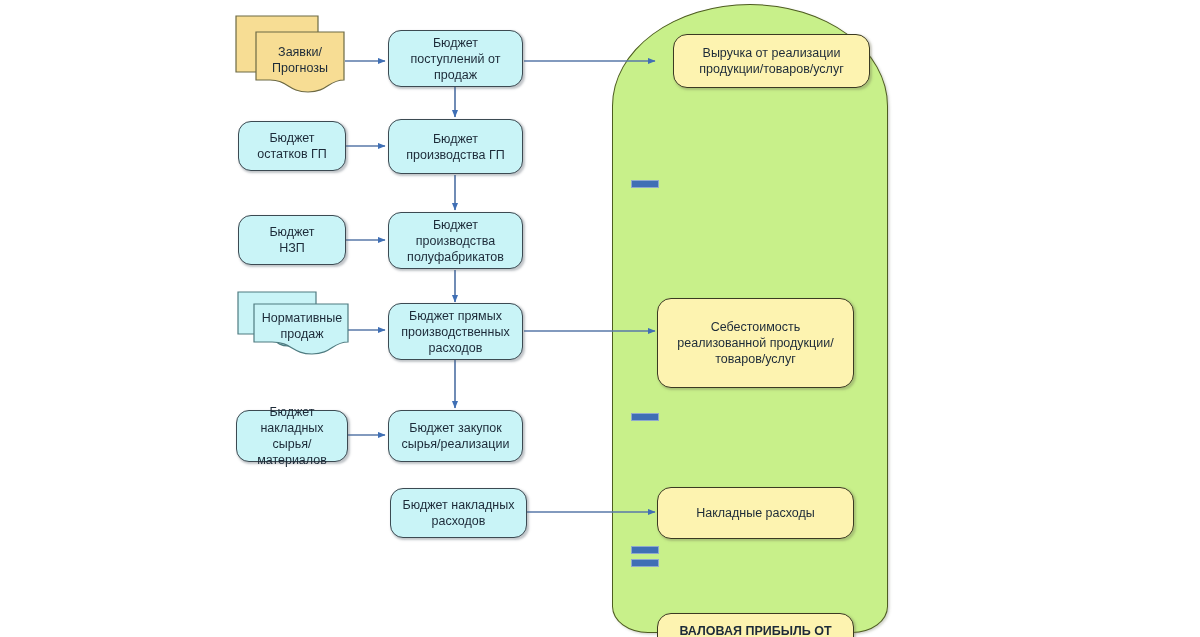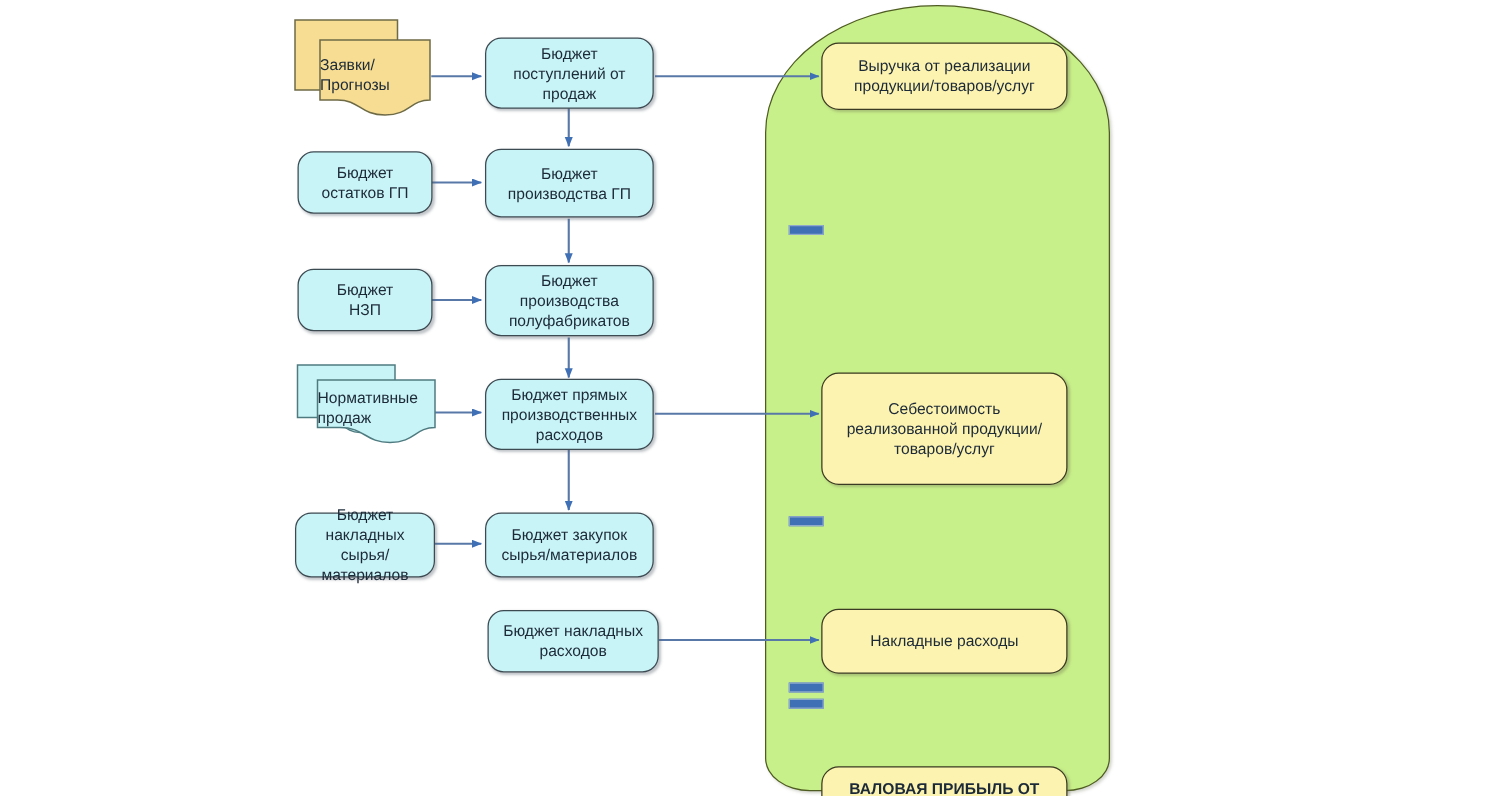--- a/index.html
+++ b/index.html
@@ -77,20 +77,21 @@
   
   .doc {
     position: absolute;
     display: block;
   }
   .doc svg { display: block; overflow: visible; }
   .doc-label {
     position: absolute;
     left: 0;
     right: 0;
+    text-align: center;
     font-size: 12.5px;
     color: #1c2a38;
     line-height: 1.3;
     white-space: pre-line;
     pointer-events: none;
   }
   
   .op {
     position: absolute;
     display: flex;
@@ -192,29 +193,29 @@
   </div>
 
   <div class="node box-cyan" style="left:388px; top:303px; width:135px; height:57px;">
     <span>Бюджет прямых
 производственных
 расходов</span>
   </div>
 
   <div class="node box-cyan" style="left:388px; top:410px; width:135px; height:52px;">
     <span>Бюджет закупок
-сырья/материалов</span>
+сырья/реализации</span>
   </div>
 
   <div class="node box-cyan" style="left:390px; top:488px; width:137px; height:50px;">
     <span>Бюджет накладных
 расходов</span>
   </div>
 
-  <div class="node box-yellow" style="left:657px; top:34px; width:197px; height:54px;">
+  <div class="node box-yellow" style="left:673px; top:34px; width:197px; height:54px;">
     <span>Выручка от реализации
 продукции/товаров/услуг</span>
   </div>
 
   <div class="op" style="left:631px; top:179px; width:28px; height:10px;">
     <div class="bar"></div>
   </div>
 
   <div class="node box-yellow" style="left:657px; top:298px; width:197px; height:90px;">
     <span>Себестоимость

